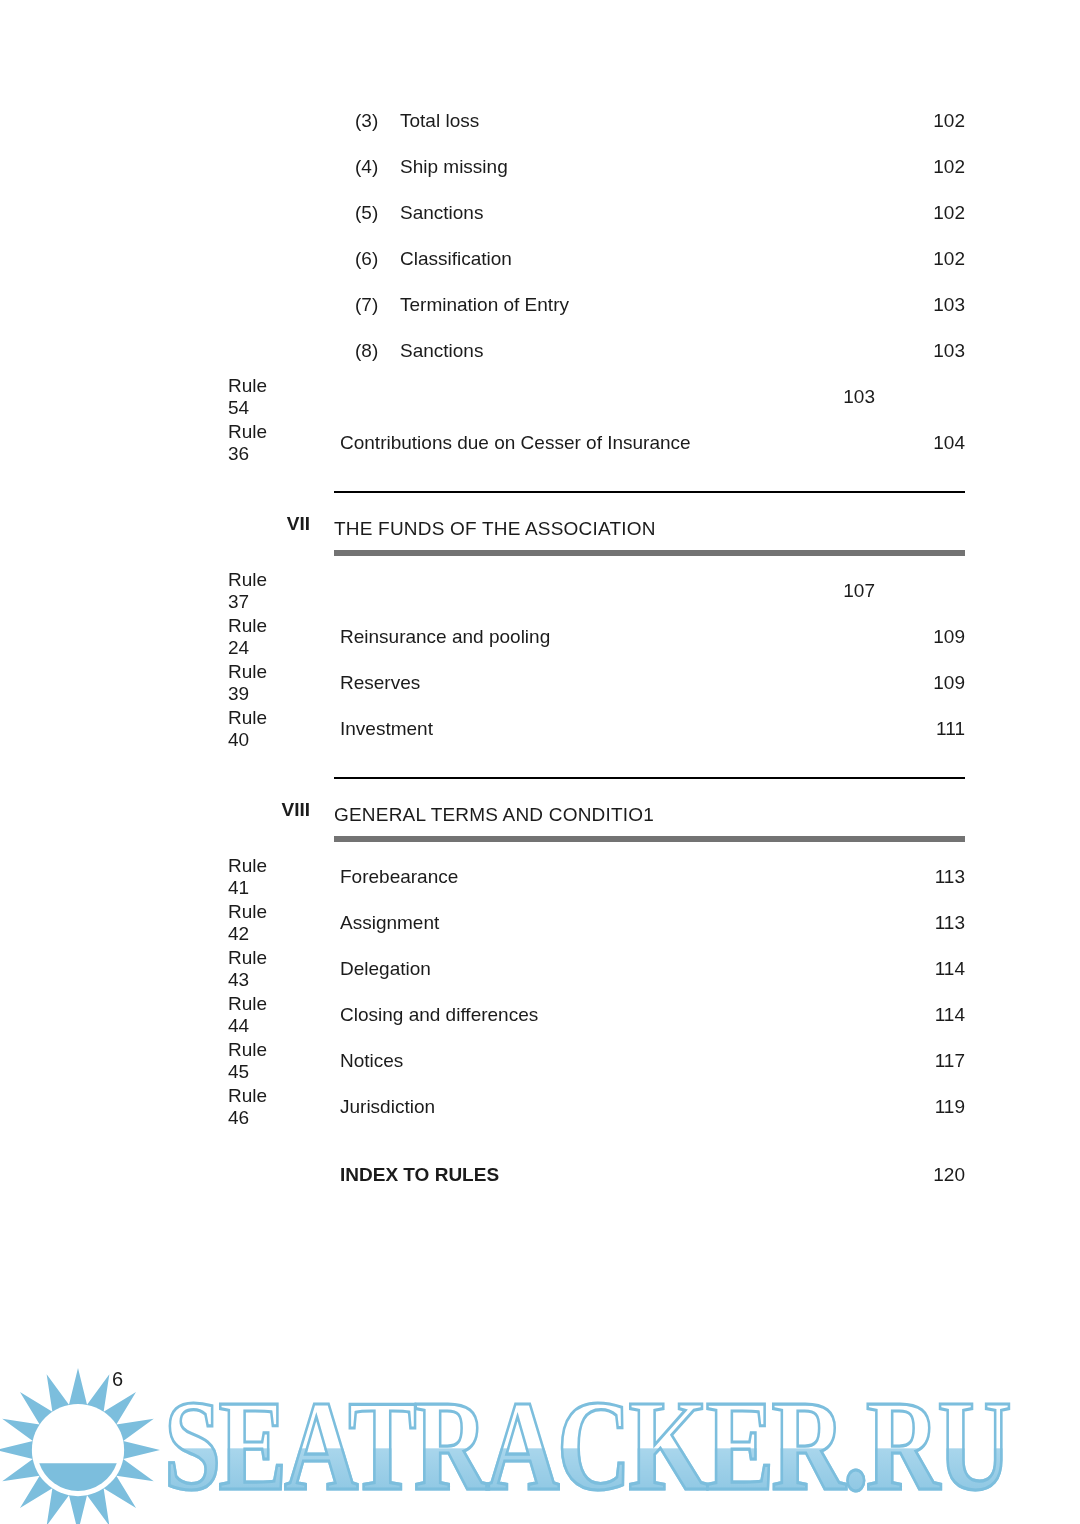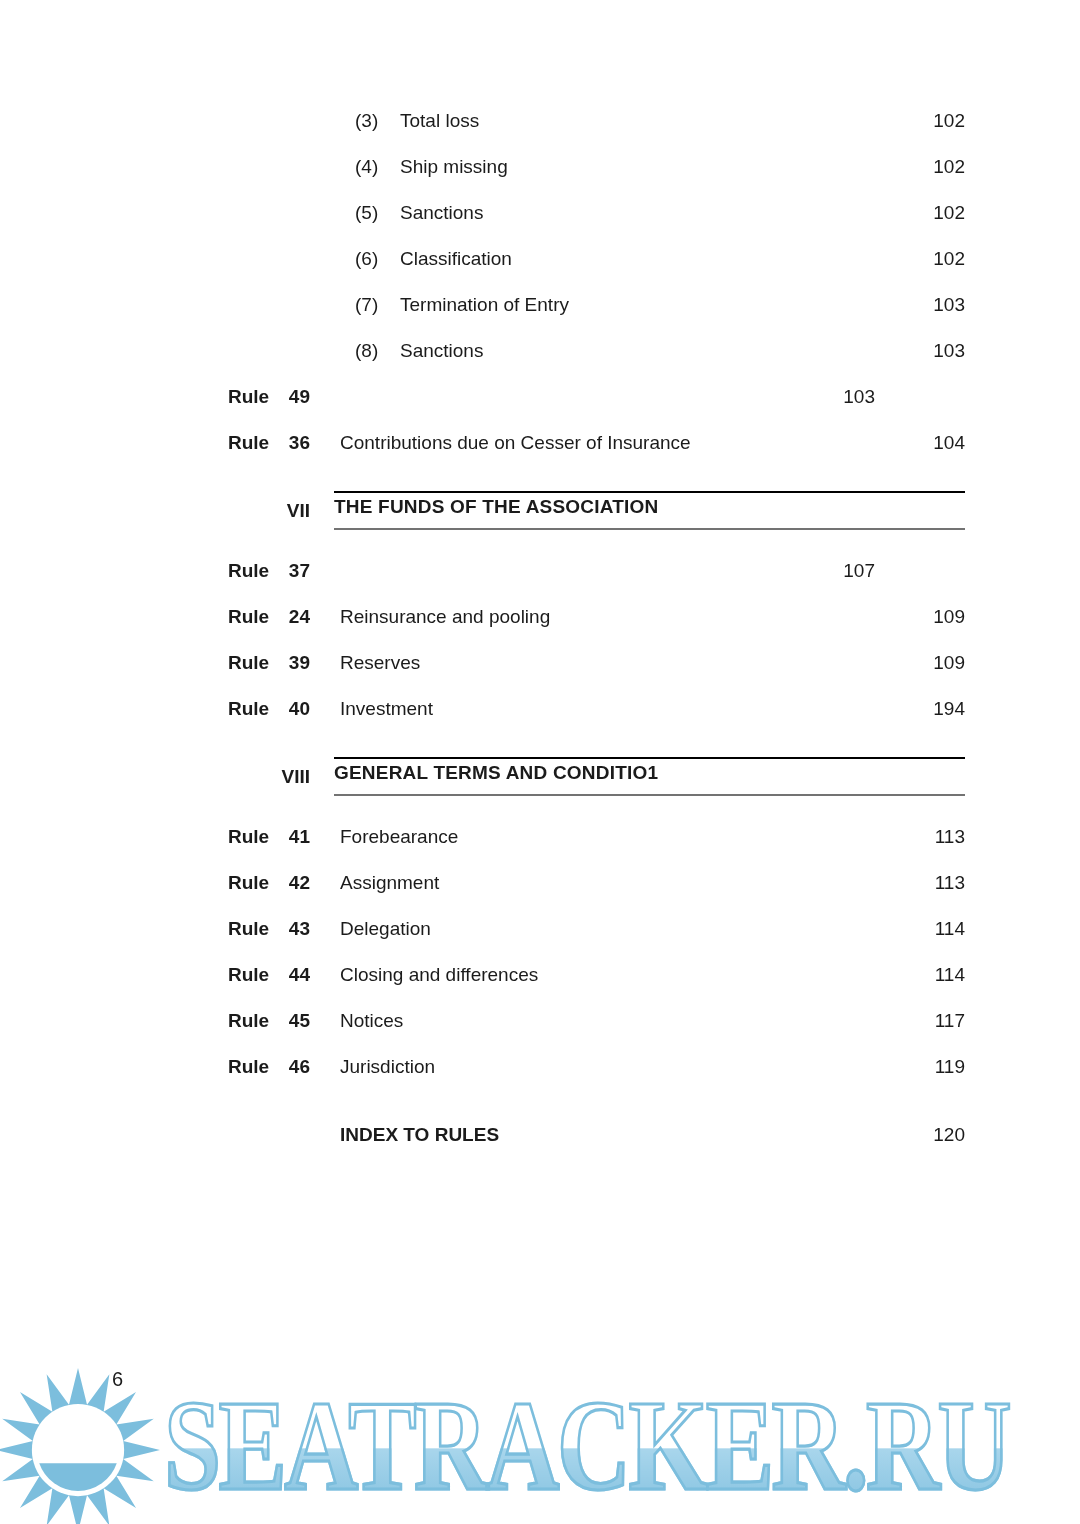--- a/index.html
+++ b/index.html
@@ -26,49 +26,50 @@
   .row {
     display: grid;
     grid-template-columns: 82px 1fr 60px;
     column-gap: 30px;
     align-items: center;
     height: 46px;
   }
   .rule-label {
     display: flex;
     justify-content: space-between;
-    font-weight: bold;
+    font-weight: normal;
+    flex-direction: column;
   }
   .roman {
     font-weight: bold;
     text-align: right;
   }
   .title { text-align: left; }
   .pg { text-align: right; }
   .sub {
     display: flex;
     padding-left: 15px;
   }
   .si-num {
     width: 45px;
     flex: 0 0 45px;
   }
   .section-row {
     height: auto;
     align-items: center;
     margin-top: 25px;
-    margin-bottom: 18px;
+    margin-bottom: 12px;
     gap: 24px;
   }
   .head-box {
     grid-column: 2 / 4;
     border-top: 2px solid #000000;
-    border-bottom: 2px solid #737373;
-    padding: 3px 0 10px 0;
-    font-weight: bold;
+    border-bottom: 6px solid #737373;
+    padding: 25px 0 10px 0;
+    font-weight: normal;
     letter-spacing: 0.2px;
   }
   .index-row { margin-top: 22px; }
   .index-title { font-weight: bold; }
 
   
   .page-num {
     position: absolute;
     left: 112px;
     top: 1368px;
@@ -167,21 +168,21 @@
       <div class="sub">
         <span class="si-num">(8)</span>
         <span class="si-title">Sanctions</span>
       </div>
       <div class="pg">103</div>
     </div>
 
     <div class="row">
       <div class="rule-label">
         <span>Rule</span>
-        <span>49</span>
+        <span>54</span>
       </div>
       <div class="pg">103</div>
     </div>
     <div class="row">
       <div class="rule-label">
         <span>Rule</span>
         <span>36</span>
       </div>
       <div class="title">Contributions due on Cesser of Insurance</div>
       <div class="pg">104</div>
@@ -214,21 +215,21 @@
       </div>
       <div class="title">Reserves</div>
       <div class="pg">109</div>
     </div>
     <div class="row">
       <div class="rule-label">
         <span>Rule</span>
         <span>40</span>
       </div>
       <div class="title">Investment</div>
-      <div class="pg">194</div>
+      <div class="pg">111</div>
     </div>
 
     <div class="row section-row">
       <div class="roman">VIII</div>
       <div class="head-box">GENERAL TERMS AND CONDITIO1</div>
     </div>
 
     <div class="row">
       <div class="rule-label">
         <span>Rule</span>

